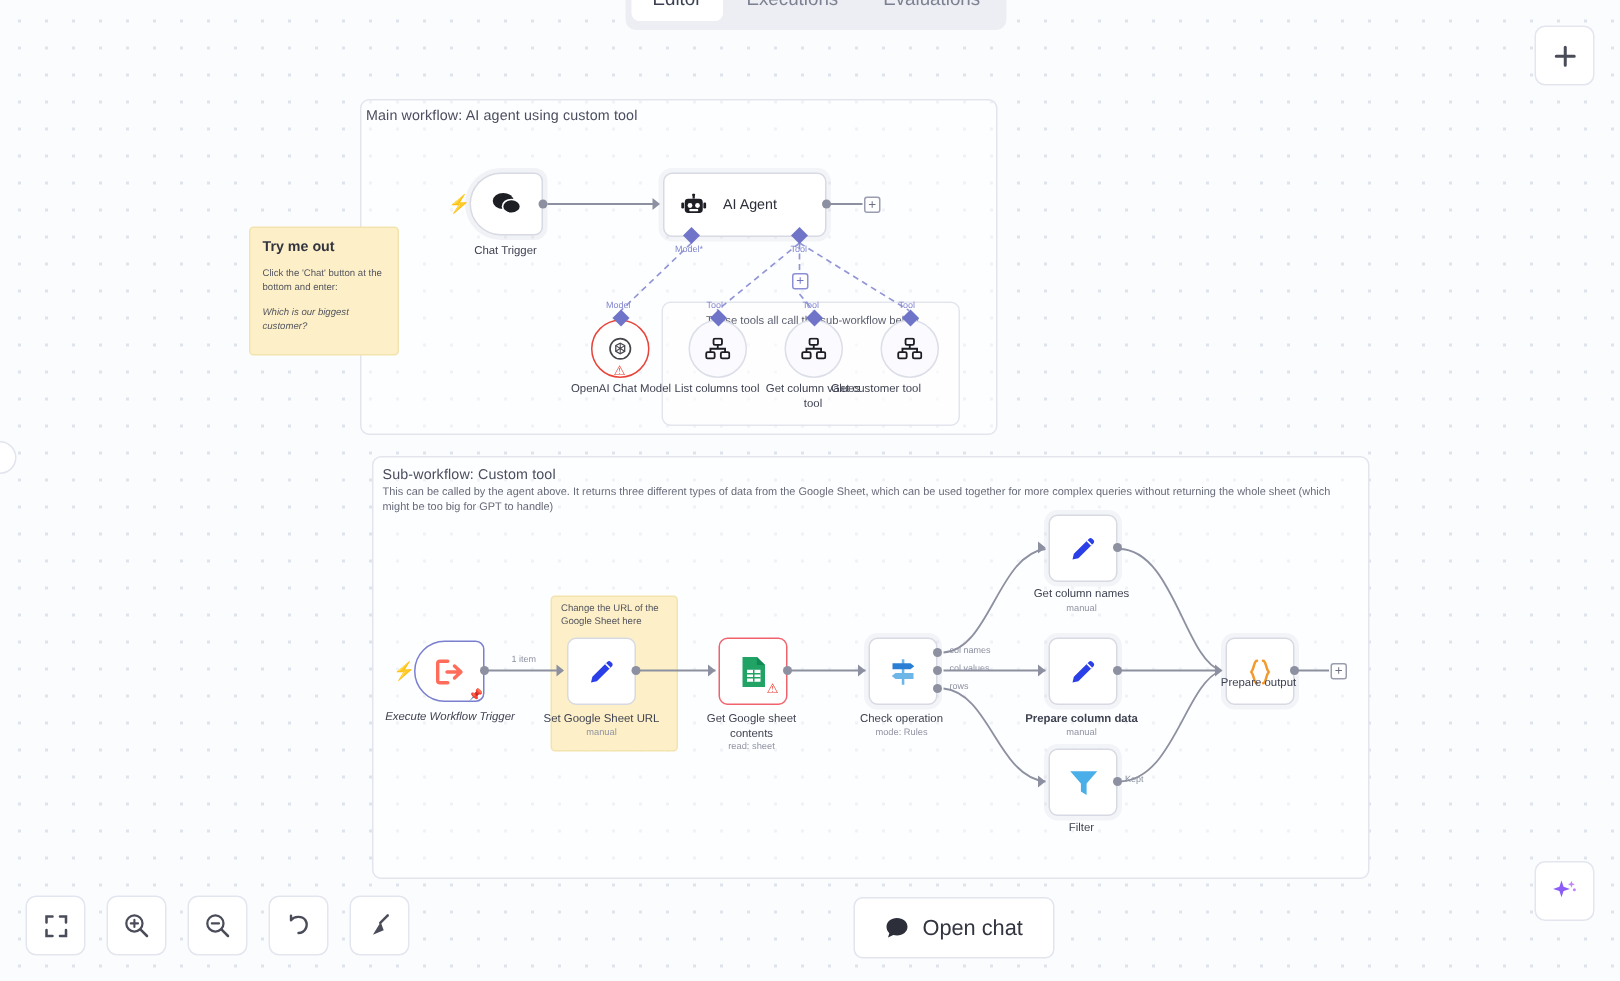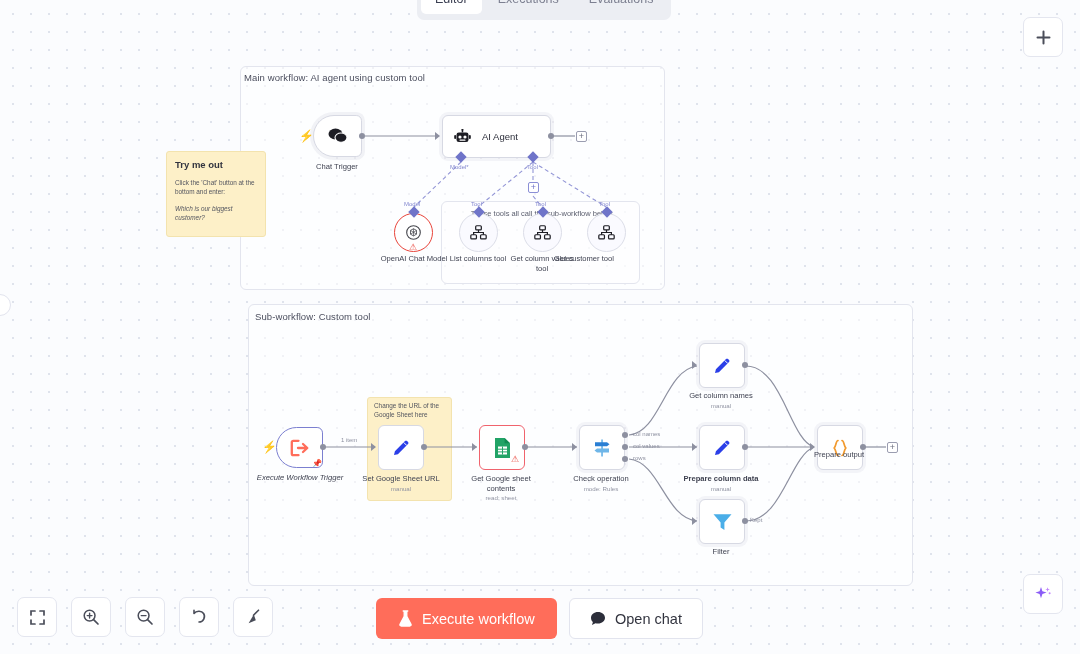--- a/index.html
+++ b/index.html
@@ -195,20 +195,21 @@
   <div id="left-handle"></div>
 
   <div class="group-box" id="group-main"></div>
   <div class="group-title" id="group-main-title" style="left:244px; top:72px;">Main workflow: AI agent using custom tool</div>
 
   <div class="group-box" id="group-tools"></div>
   <div id="tools-note">These tools all call the sub-workflow below</div>
 
   <div class="group-box" id="group-sub"></div>
   <div class="group-title" id="group-sub-title" style="left:255px; top:311px;">Sub-workflow: Custom tool</div>
+  <div id="group-sub-desc" style="left:255px; top:323px;">This can be called by the agent above. It returns three different types of data from the Google Sheet, which can be used together for more complex queries without returning the whole sheet (which might be too big for GPT to handle)</div>
 
   <div id="sticky">
     <div class="st-title">Try me out</div>
     <div class="st-body">Click the 'Chat' button at the bottom and enter:</div>
     <div class="st-q">Which is our biggest customer?</div>
   </div>
 
   <div id="sheet-note-box"></div>
   <div id="sheet-note-text">Change the URL of the Google Sheet here</div>
 
@@ -490,26 +491,20 @@
       <path d="M4 5.5 V2.4 M4 5.5 C6 2.8 11.5 2.2 13.6 5.5 C15.8 9 13.4 14 9 14" fill="none" stroke="#4a4d59" stroke-width="1.6" stroke-linecap="round"></path>
     </svg>
   </div>
   <div class="bottom-btn" id="btn-tidy">
     <svg width="18" height="18" viewBox="0 0 18 18">
       <path d="M14.5 2.2 L9.5 7.2" stroke="#4a4d59" stroke-width="1.6" stroke-linecap="round"></path>
       <path d="M9.8 6.6 L11.8 12.2 L4.6 15.2 Z" fill="#4a4d59"></path>
     </svg>
   </div>
 
-  <button id="execute-btn">
-    <svg width="15" height="17" viewBox="0 0 15 17">
-      <path d="M5.2 1 H9.8 M6.2 1 V6.3 L2 14.2 C1.5 15.2 2.2 16 3.3 16 H11.7 C12.8 16 13.5 15.2 13 14.2 L8.8 6.3 V1" fill="#fff" stroke="#fff" stroke-width="1.3" stroke-linejoin="round" stroke-linecap="round"></path>
-    </svg>
-    <span>Execute workflow</span>
-  </button>
 
   <button id="open-chat-btn">
     <svg width="16" height="15" viewBox="0 0 16 15">
       <path d="M8 1 C12 1 15 3.6 15 6.8 C15 10 12 12.6 8 12.6 C7.1 12.6 6.3 12.5 5.5 12.3 L2 14 L2.9 11.1 C1.7 10 1 8.5 1 6.8 C1 3.6 4 1 8 1 Z" fill="#2c2e3a"></path>
     </svg>
     <span>Open chat</span>
   </button>
 
 </div>
 

